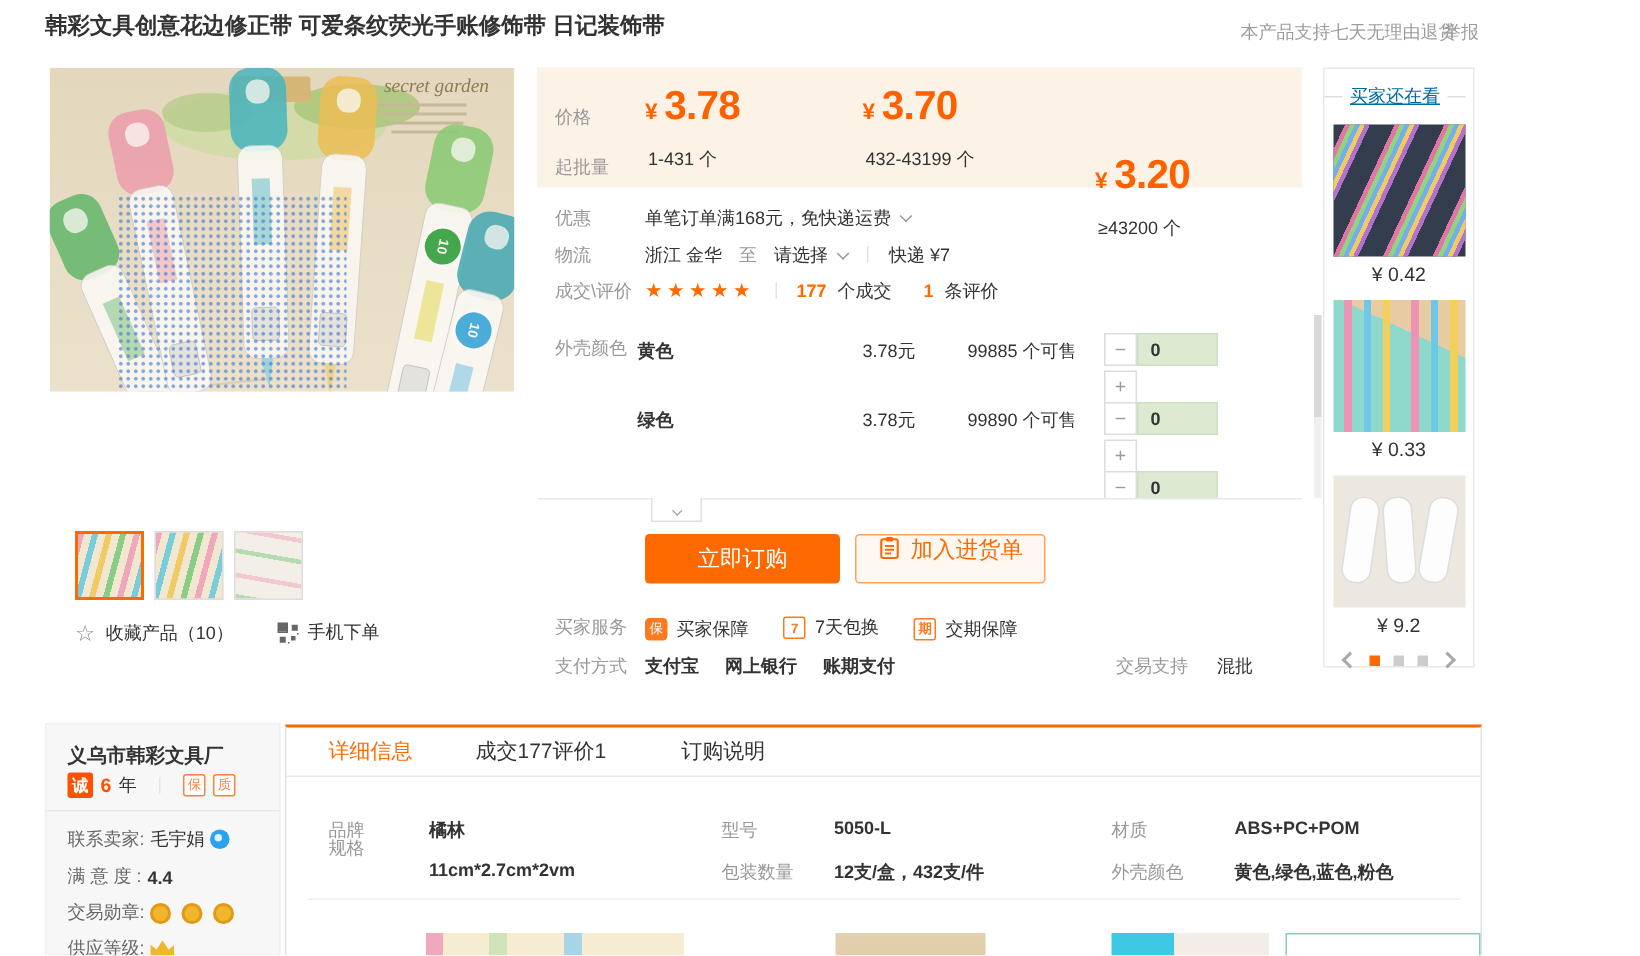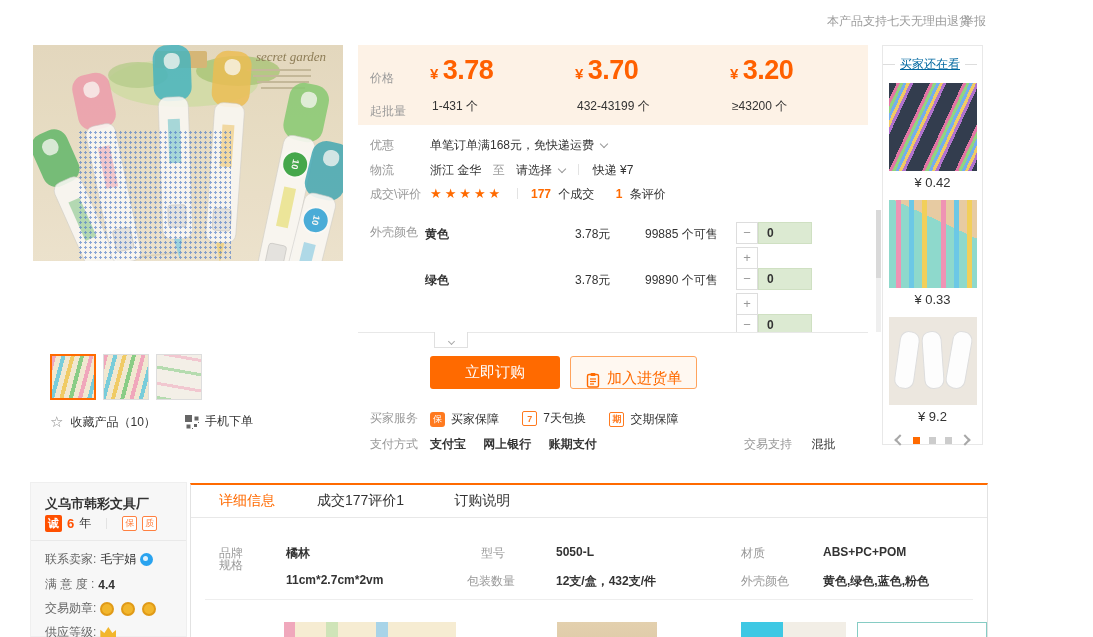--- a/index.html
+++ b/index.html
@@ -71,21 +71,21 @@
   #sku-divider { left:358px; top:332px; width:510px; height:1px; background:#e8e8e8; }
   #sku-expand { left:434px; top:332px; width:34px; height:16px; background:#fff; border:1px solid #e0e0e0;
     border-top:none; cursor:pointer; text-align:center; }
   #sku-expand .chev { margin:2px 0 0 0; width:5px; height:5px; border-color:#aaa; }
 
   
   #order-btn { left:430px; top:356px; width:130px; height:33px; background:#ff6a00; color:#fff; font-size:15px;
     border:none; border-radius:3px; cursor:pointer; font-family:inherit; }
   #cart-btn { left:570px; top:356px; width:127px; height:33px; background:#fff8f1; border:1px solid #ffa35c;
     border-radius:3px; color:#ff6a00; font-size:15px; cursor:pointer; font-family:inherit;
-    display:flex; align-items:flex-end; justify-content:center; gap:6px; }
+    display:flex; align-items:flex-start; justify-content:center; gap:6px; }
 
   
   .svc-item { display:inline-flex; align-items:center; gap:6px; margin-right:20px; }
   .svc-icon1 { display:inline-flex; width:15px; height:15px; background:#ff7a1f; border-radius:3px; color:#fff;
     font-size:9px; align-items:center; justify-content:center; }
   .svc-icon2 { display:inline-flex; width:15px; height:15px; border:1px solid #ff7a1f; border-radius:2px;
     color:#ff7a1f; font-size:9px; font-weight:bold; align-items:center; justify-content:center; background:#fff; }
   .pay-m { font-weight:700; color:#333; margin-right:14px; }
 
   
@@ -148,20 +148,21 @@
         #f6ecd2 54px 92px, #a8d4e8 92px 104px, #f6ecd2 104px 172px); }
   #dimg2 { left:366px; width:100px; background:linear-gradient(#e3d0ae,#d9c4a0); }
   #dimg3 { left:550px; width:105px; background:linear-gradient(90deg,#3ec8e4 0 42px,#f2eee6 42px); }
   #dimg4 { left:666px; width:130px; background:#fff; border:1px solid #86ccc4; }
 </style>
 </head>
 <body>
 
 <div id="page">
 
+  <div class="abs" id="page-title">韩彩文具创意花边修正带 可爱条纹荧光手账修饰带 日记装饰带</div>
   <div class="abs" id="support-note">本产品支持七天无理由退货</div>
   <div class="abs" id="report-link">举报</div>
 
   <div class="abs" id="main-image">
     <svg width="310" height="300" viewBox="0 0 310 300">
       <defs>
         <linearGradient id="bgG" x1="0" y1="0" x2="0" y2="1">
           <stop offset="0" stop-color="#e7dcc4"></stop>
             <stop offset="1" stop-color="#f3ecda"></stop>
         </linearGradient>
@@ -276,21 +277,21 @@
     <div class="tier" style="left:72px;">
       <span class="cur">¥</span>
       <span class="num">3.78</span>
       <span class="range">1-431 个</span>
     </div>
     <div class="tier" style="left:217px;">
       <span class="cur">¥</span>
       <span class="num">3.70</span>
       <span class="range">432-43199 个</span>
     </div>
-    <div class="tier" style="left:372px;">
+    <div class="tier" style="left:372px;margin-top:46px;">
       <span class="cur">¥</span>
       <span class="num">3.20</span>
       <span class="range">≥43200 个</span>
     </div>
   </div>
 
   <div class="info-row" style="top:137px;">
     <span class="row-label">优惠</span>
     <span class="info-val">
       <span>单笔订单满168元，免快递运费</span><span class="chev"></span>
@@ -452,21 +453,21 @@
       <span class="tab" style="margin-left:50px;">订购说明</span>
     </div>
     <span class="spec-lbl" style="left:28px; top:60px;">品牌</span>
     <span class="spec-val" style="left:95px; top:60px;">橘林</span>
     <span class="spec-lbl" style="left:290px; top:60px;">型号</span>
     <span class="spec-val" style="left:365px; top:60px;">5050-L</span>
     <span class="spec-lbl" style="left:550px; top:60px;">材质</span>
     <span class="spec-val" style="left:632px; top:60px;">ABS+PC+POM</span>
     <span class="spec-lbl" style="left:28px; top:72px;">规格</span>
     <span class="spec-val" style="left:95px; top:88px;">11cm*2.7cm*2vm</span>
-    <span class="spec-lbl" style="left:276px; top:88px;">包装数量</span>
+    <span class="spec-lbl" style="left:290px; top:88px;">包装数量</span>
     <span class="spec-val" style="left:365px; top:88px;">12支/盒，432支/件</span>
     <span class="spec-lbl" style="left:550px; top:88px;">外壳颜色</span>
     <span class="spec-val" style="left:632px; top:88px;">黄色,绿色,蓝色,粉色</span>
     <div id="spec-div"></div>
     <div class="desc-img" id="dimg1"></div>
     <div class="desc-img" id="dimg2"></div>
     <div class="desc-img" id="dimg3"></div>
     <div class="desc-img" id="dimg4"></div>
   </div>
 

